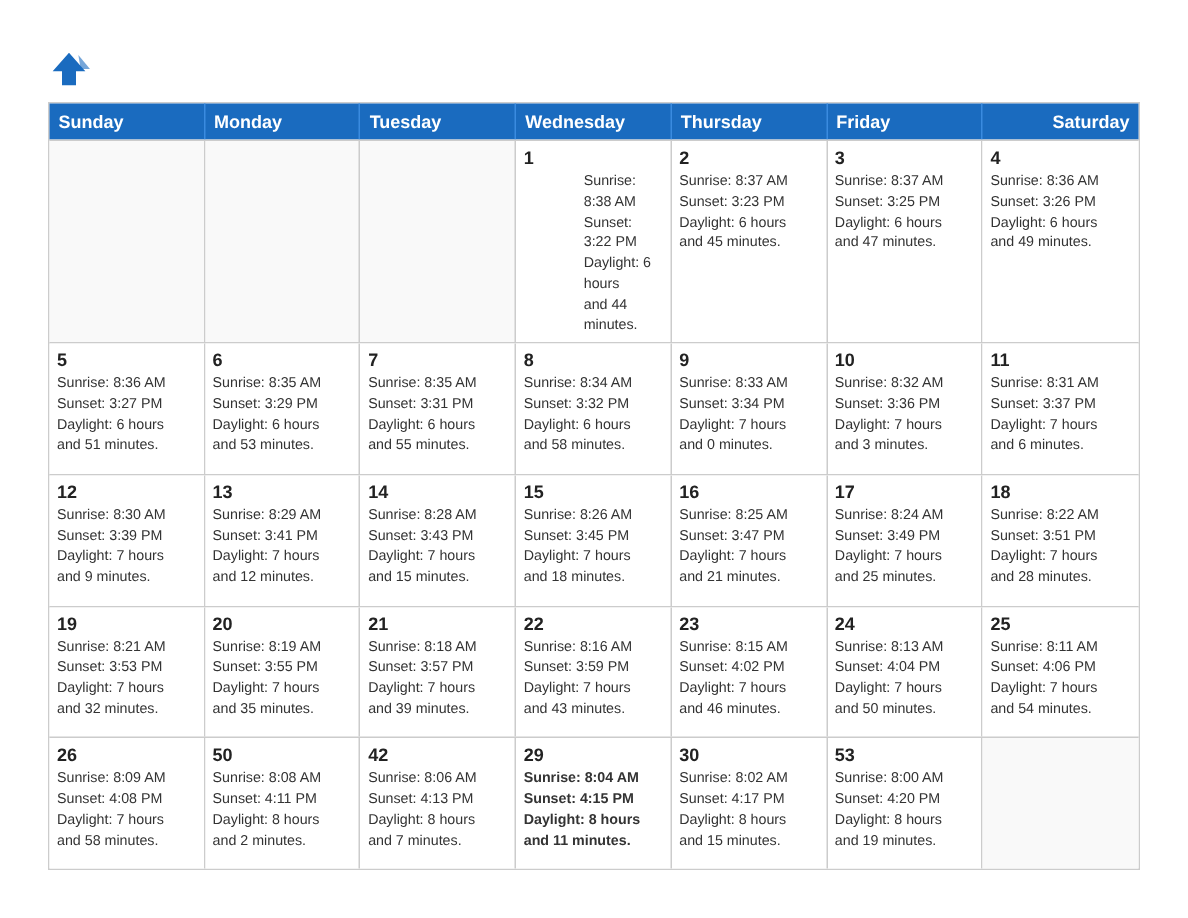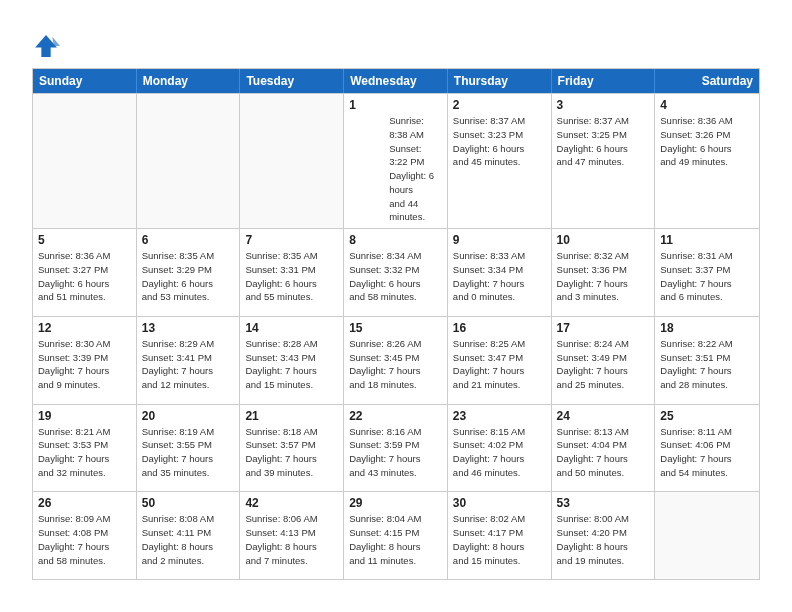--- a/index.html
+++ b/index.html
@@ -347,21 +347,21 @@
           </div>
           <div class="cal-cell">
             <div class="day-num">42</div>
             <div class="day-info" style="white-space: pre-line;">Sunrise: 8:06 AM
 Sunset: 4:13 PM
 Daylight: 8 hours
 and 7 minutes.</div>
           </div>
           <div class="cal-cell">
             <div class="day-num">29</div>
-            <div class="day-info" style="white-space: pre-line;">Sunrise: 8:04 AM
+            <div class="day-info" style="white-space: pre-line; font-weight: bold;">Sunrise: 8:04 AM
 Sunset: 4:15 PM
 Daylight: 8 hours
 and 11 minutes.</div>
           </div>
           <div class="cal-cell">
             <div class="day-num">30</div>
             <div class="day-info" style="white-space: pre-line;">Sunrise: 8:02 AM
 Sunset: 4:17 PM
 Daylight: 8 hours
 and 15 minutes.</div>

